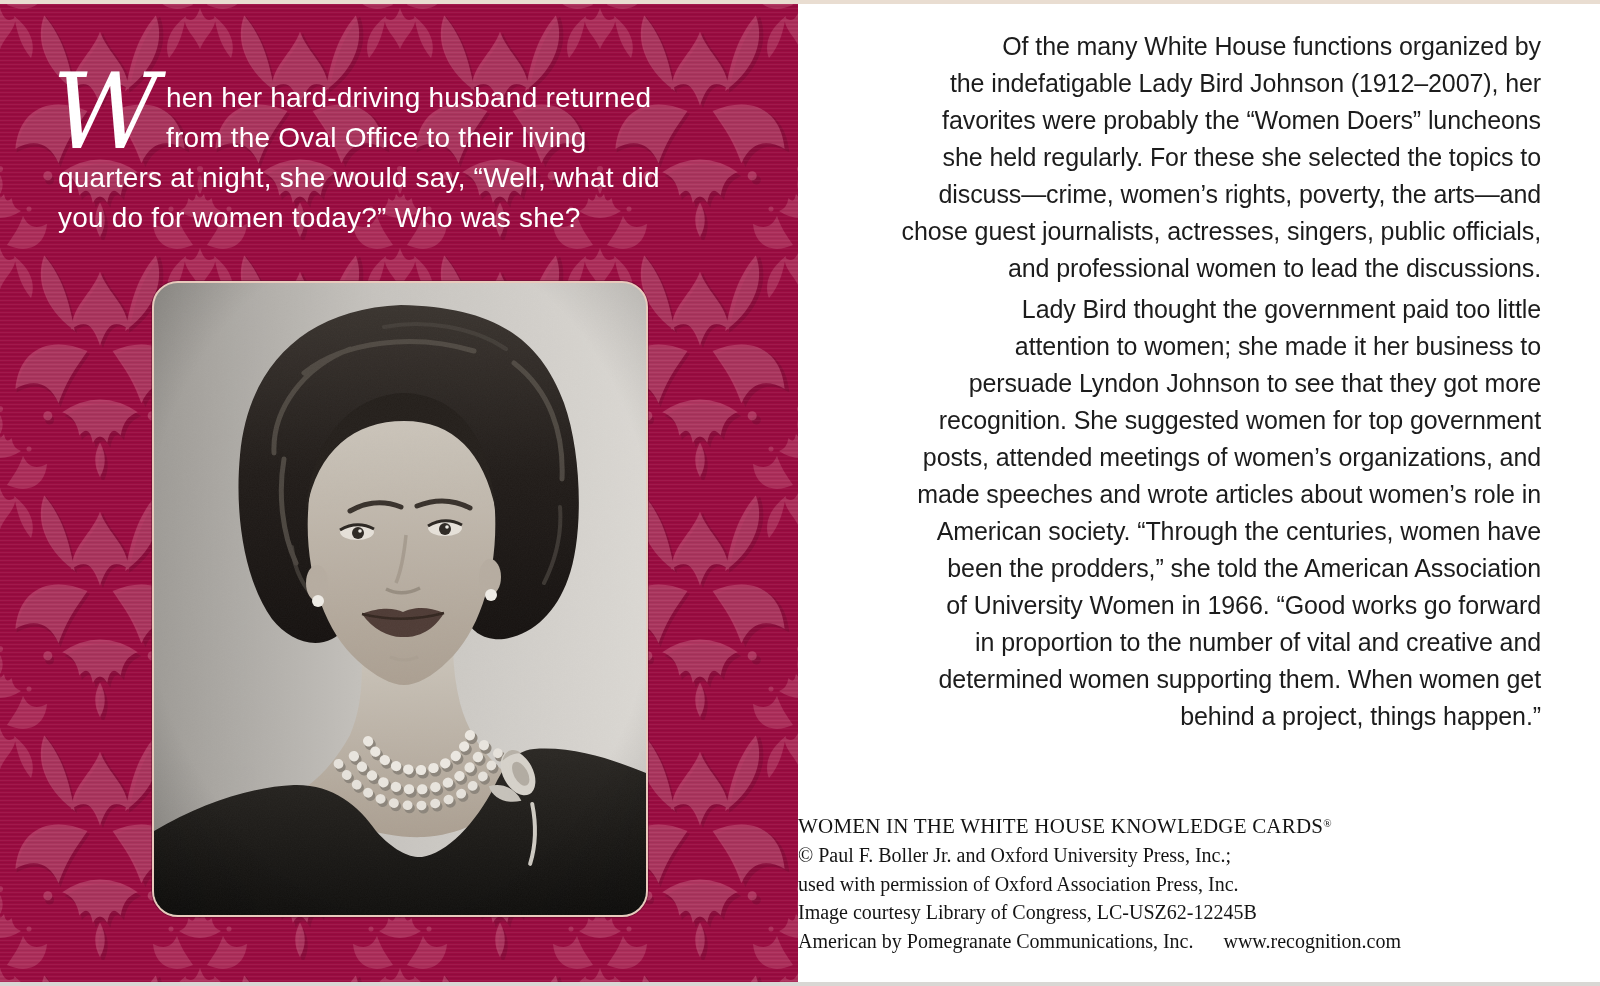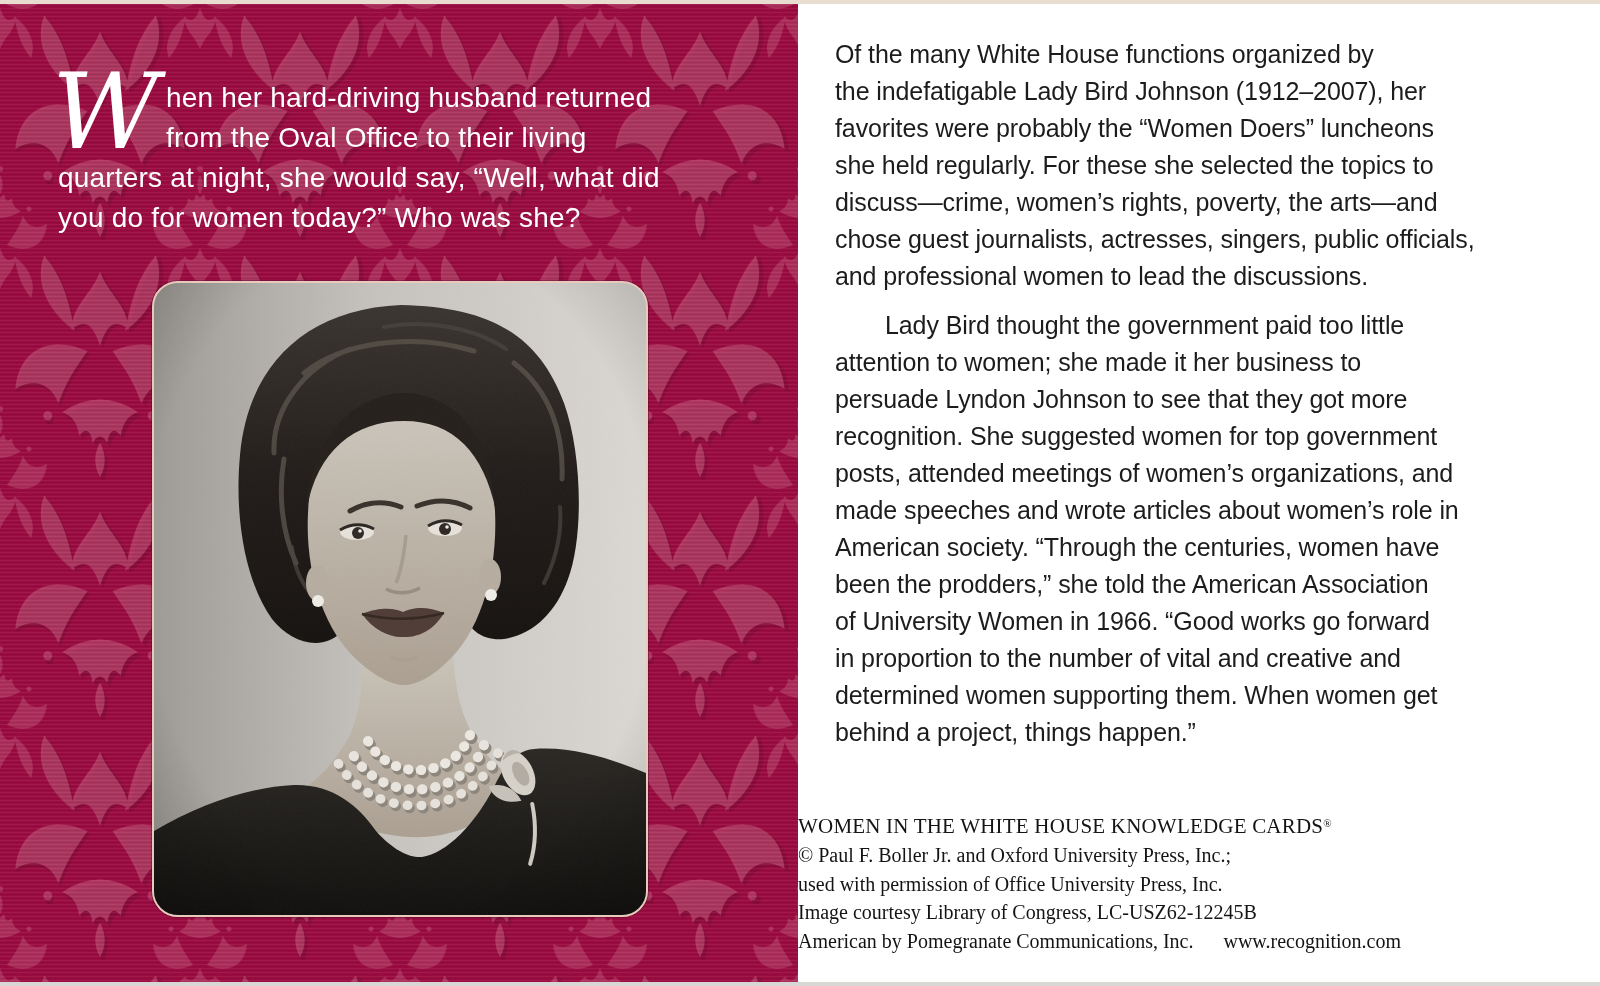--- a/index.html
+++ b/index.html
@@ -38,21 +38,21 @@
     z-index:6;
   }
   .photo svg { display:block; }
 
   
   .answer-panel { position:absolute; left:798px; top:0; width:802px; height:986px; background:#ffffff; }
   .answer-text {
     position:absolute; left:25px; top:24px; width:722px;
     color:#1c1c1c; font-size:25px; line-height:37px; letter-spacing:-0.1px;
   }
-  .answer-text p { margin:12px; white-space:pre-line; }
+  .answer-text p { margin:4px; white-space:pre-line;text-align:right; }
   .answer-text p.indented { text-indent:50px; }
 
   .footer {
     position:absolute; left:0; right:18px; top:808px; 
     font-family:"Liberation Serif", serif; color:#141414;
   }
   .footer-title { font-size:21px; line-height:30px; letter-spacing:0.2px; }
   .footer-title sup { font-size:11px; vertical-align:6px; }
   .footer-line { font-size:20px; line-height:28.5px; }
   .publisher-gap { display:inline-block; width:30px; }
@@ -246,21 +246,21 @@
 in proportion to the number of vital and creative and
 determined women supporting them. When women get
 behind a project, things happen.”</p>
     </div>
 
     <div class="footer">
       <div class="footer-title">
         <span>WOMEN IN THE WHITE HOUSE KNOWLEDGE CARDS</span><sup>®</sup>
       </div>
       <div class="footer-line">© Paul F. Boller Jr. and Oxford University Press, Inc.;</div>
-      <div class="footer-line">used with permission of Office University Press, Inc.</div>
+      <div class="footer-line">used with permission of Oxford Association Press, Inc.</div>
       <div class="footer-line">Image courtesy Library of Congress, LC-USZ62-12245B</div>
       <div class="footer-line">
         <span>American by Pomegranate Communications, Inc.</span><span class="publisher-gap"></span><span>www.recognition.com</span>
       </div>
     </div>
   </div>
 
   <div class="edge-bottom"></div>
 </div>
 

